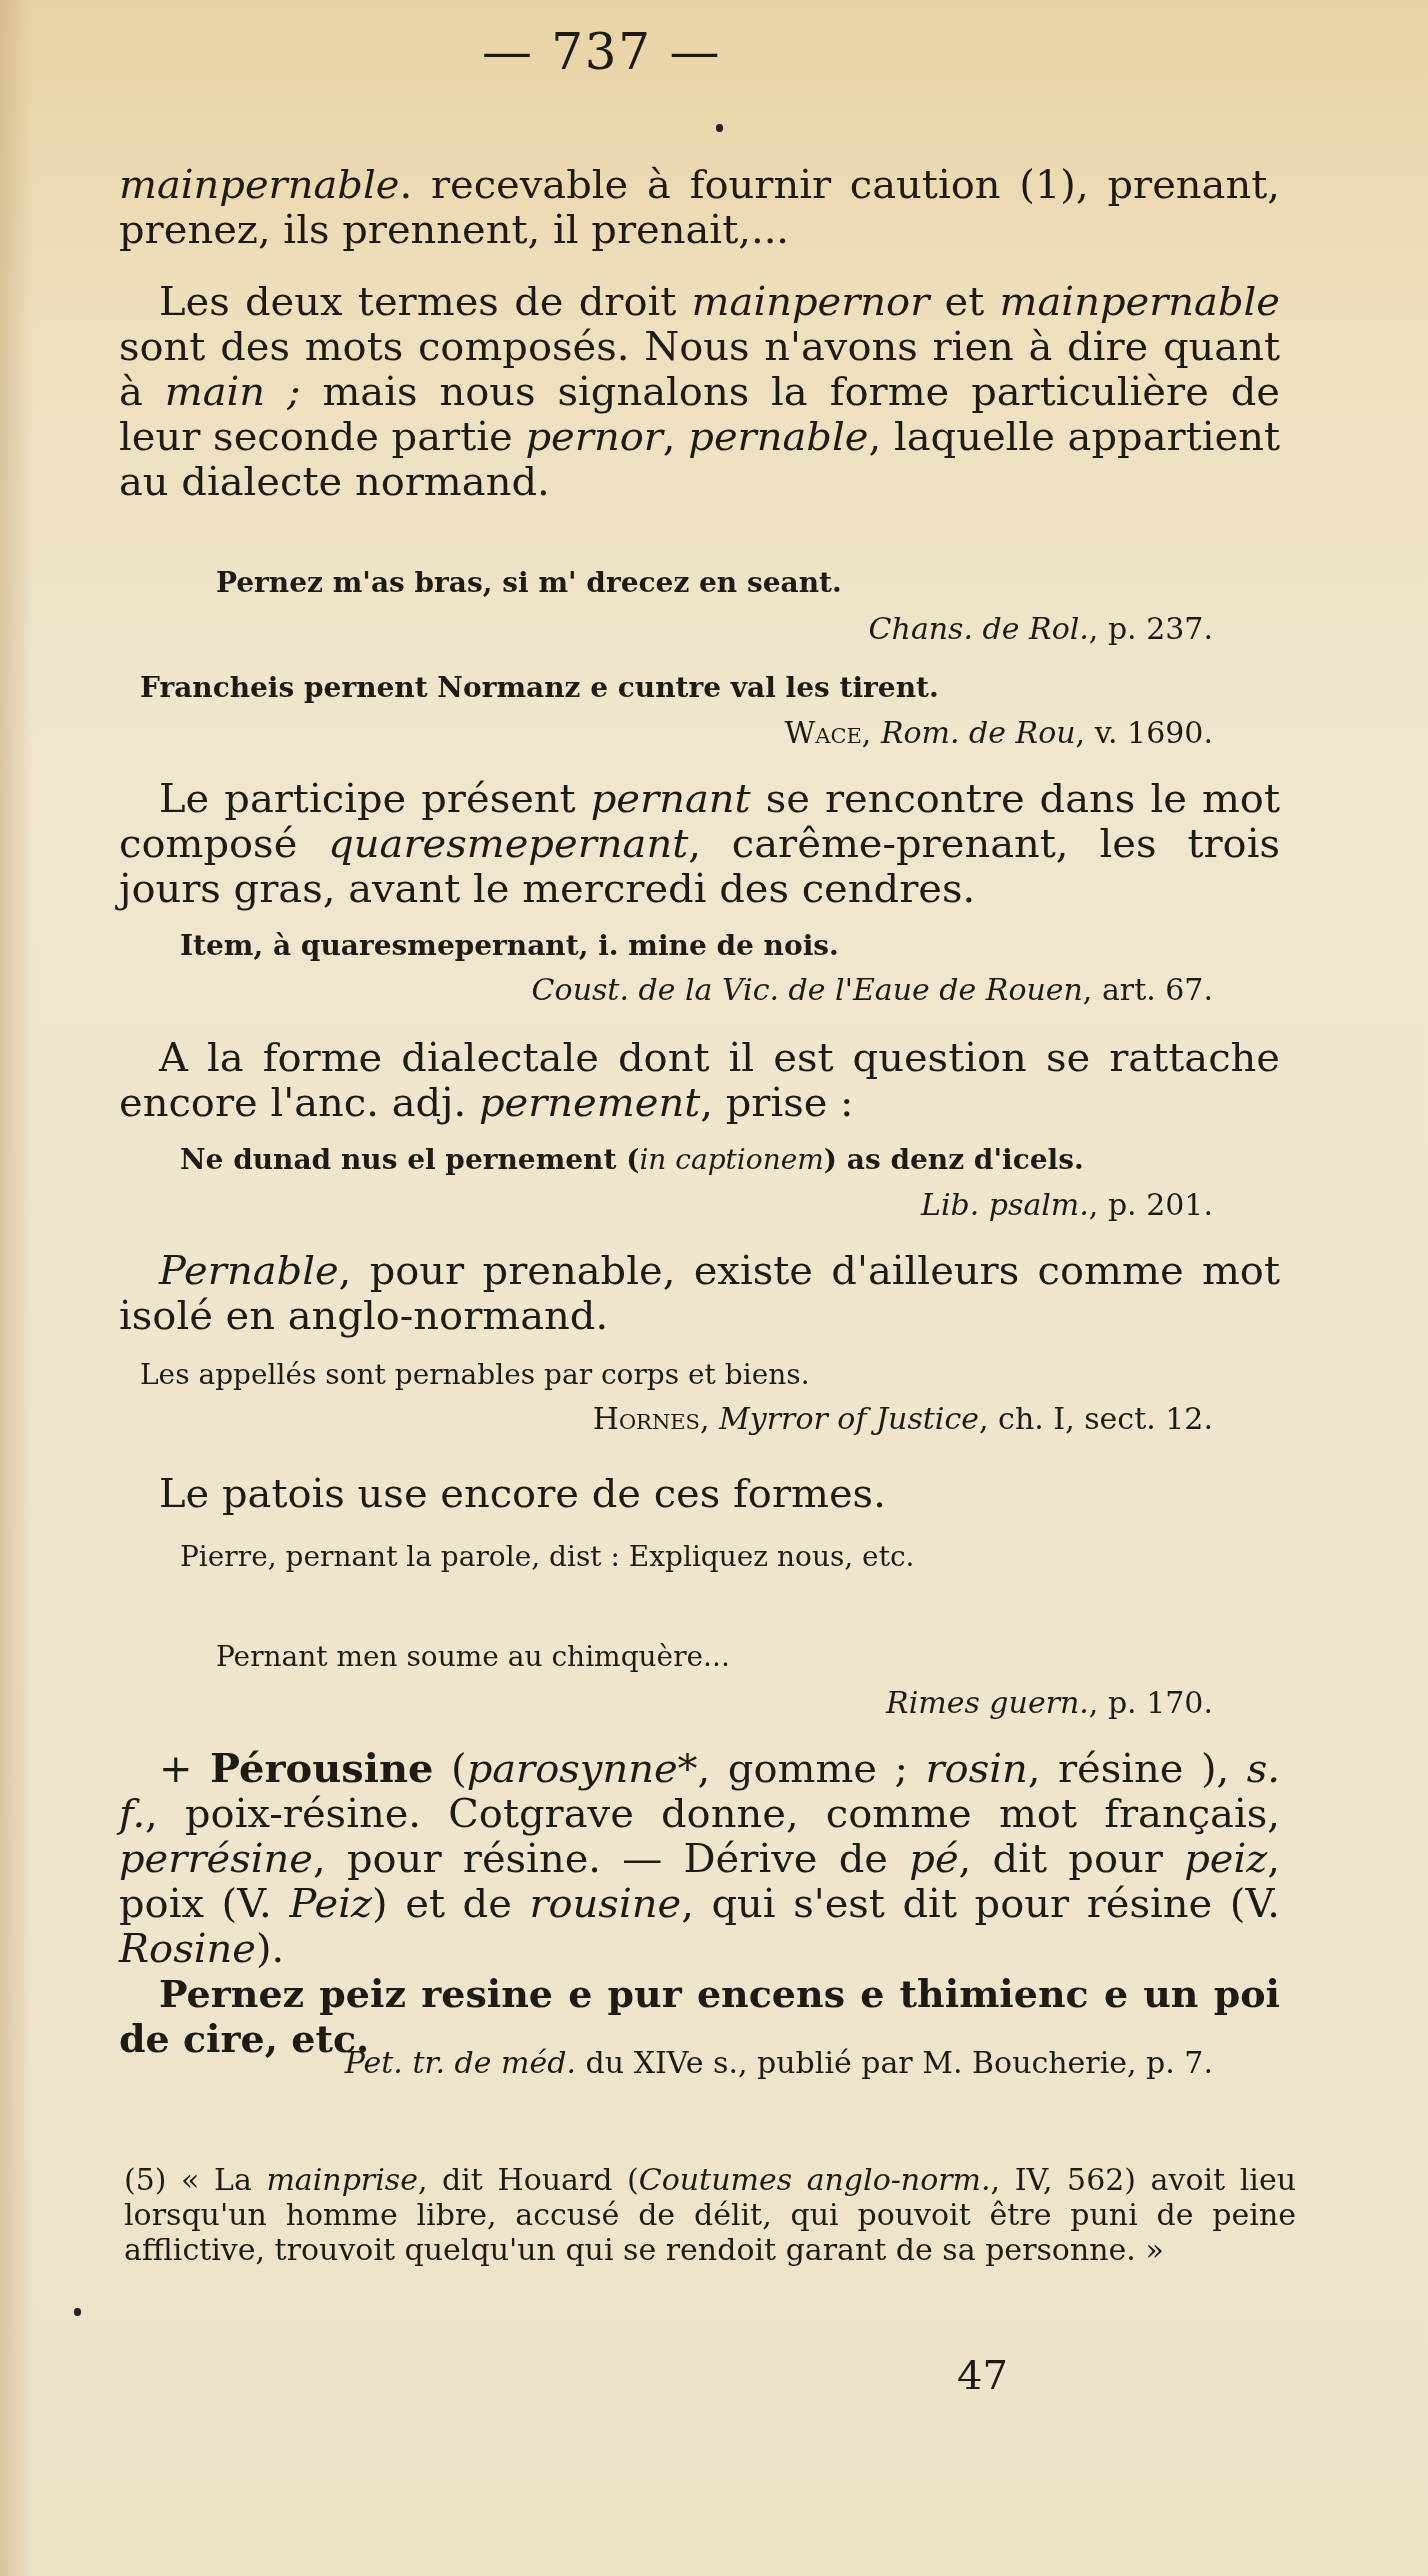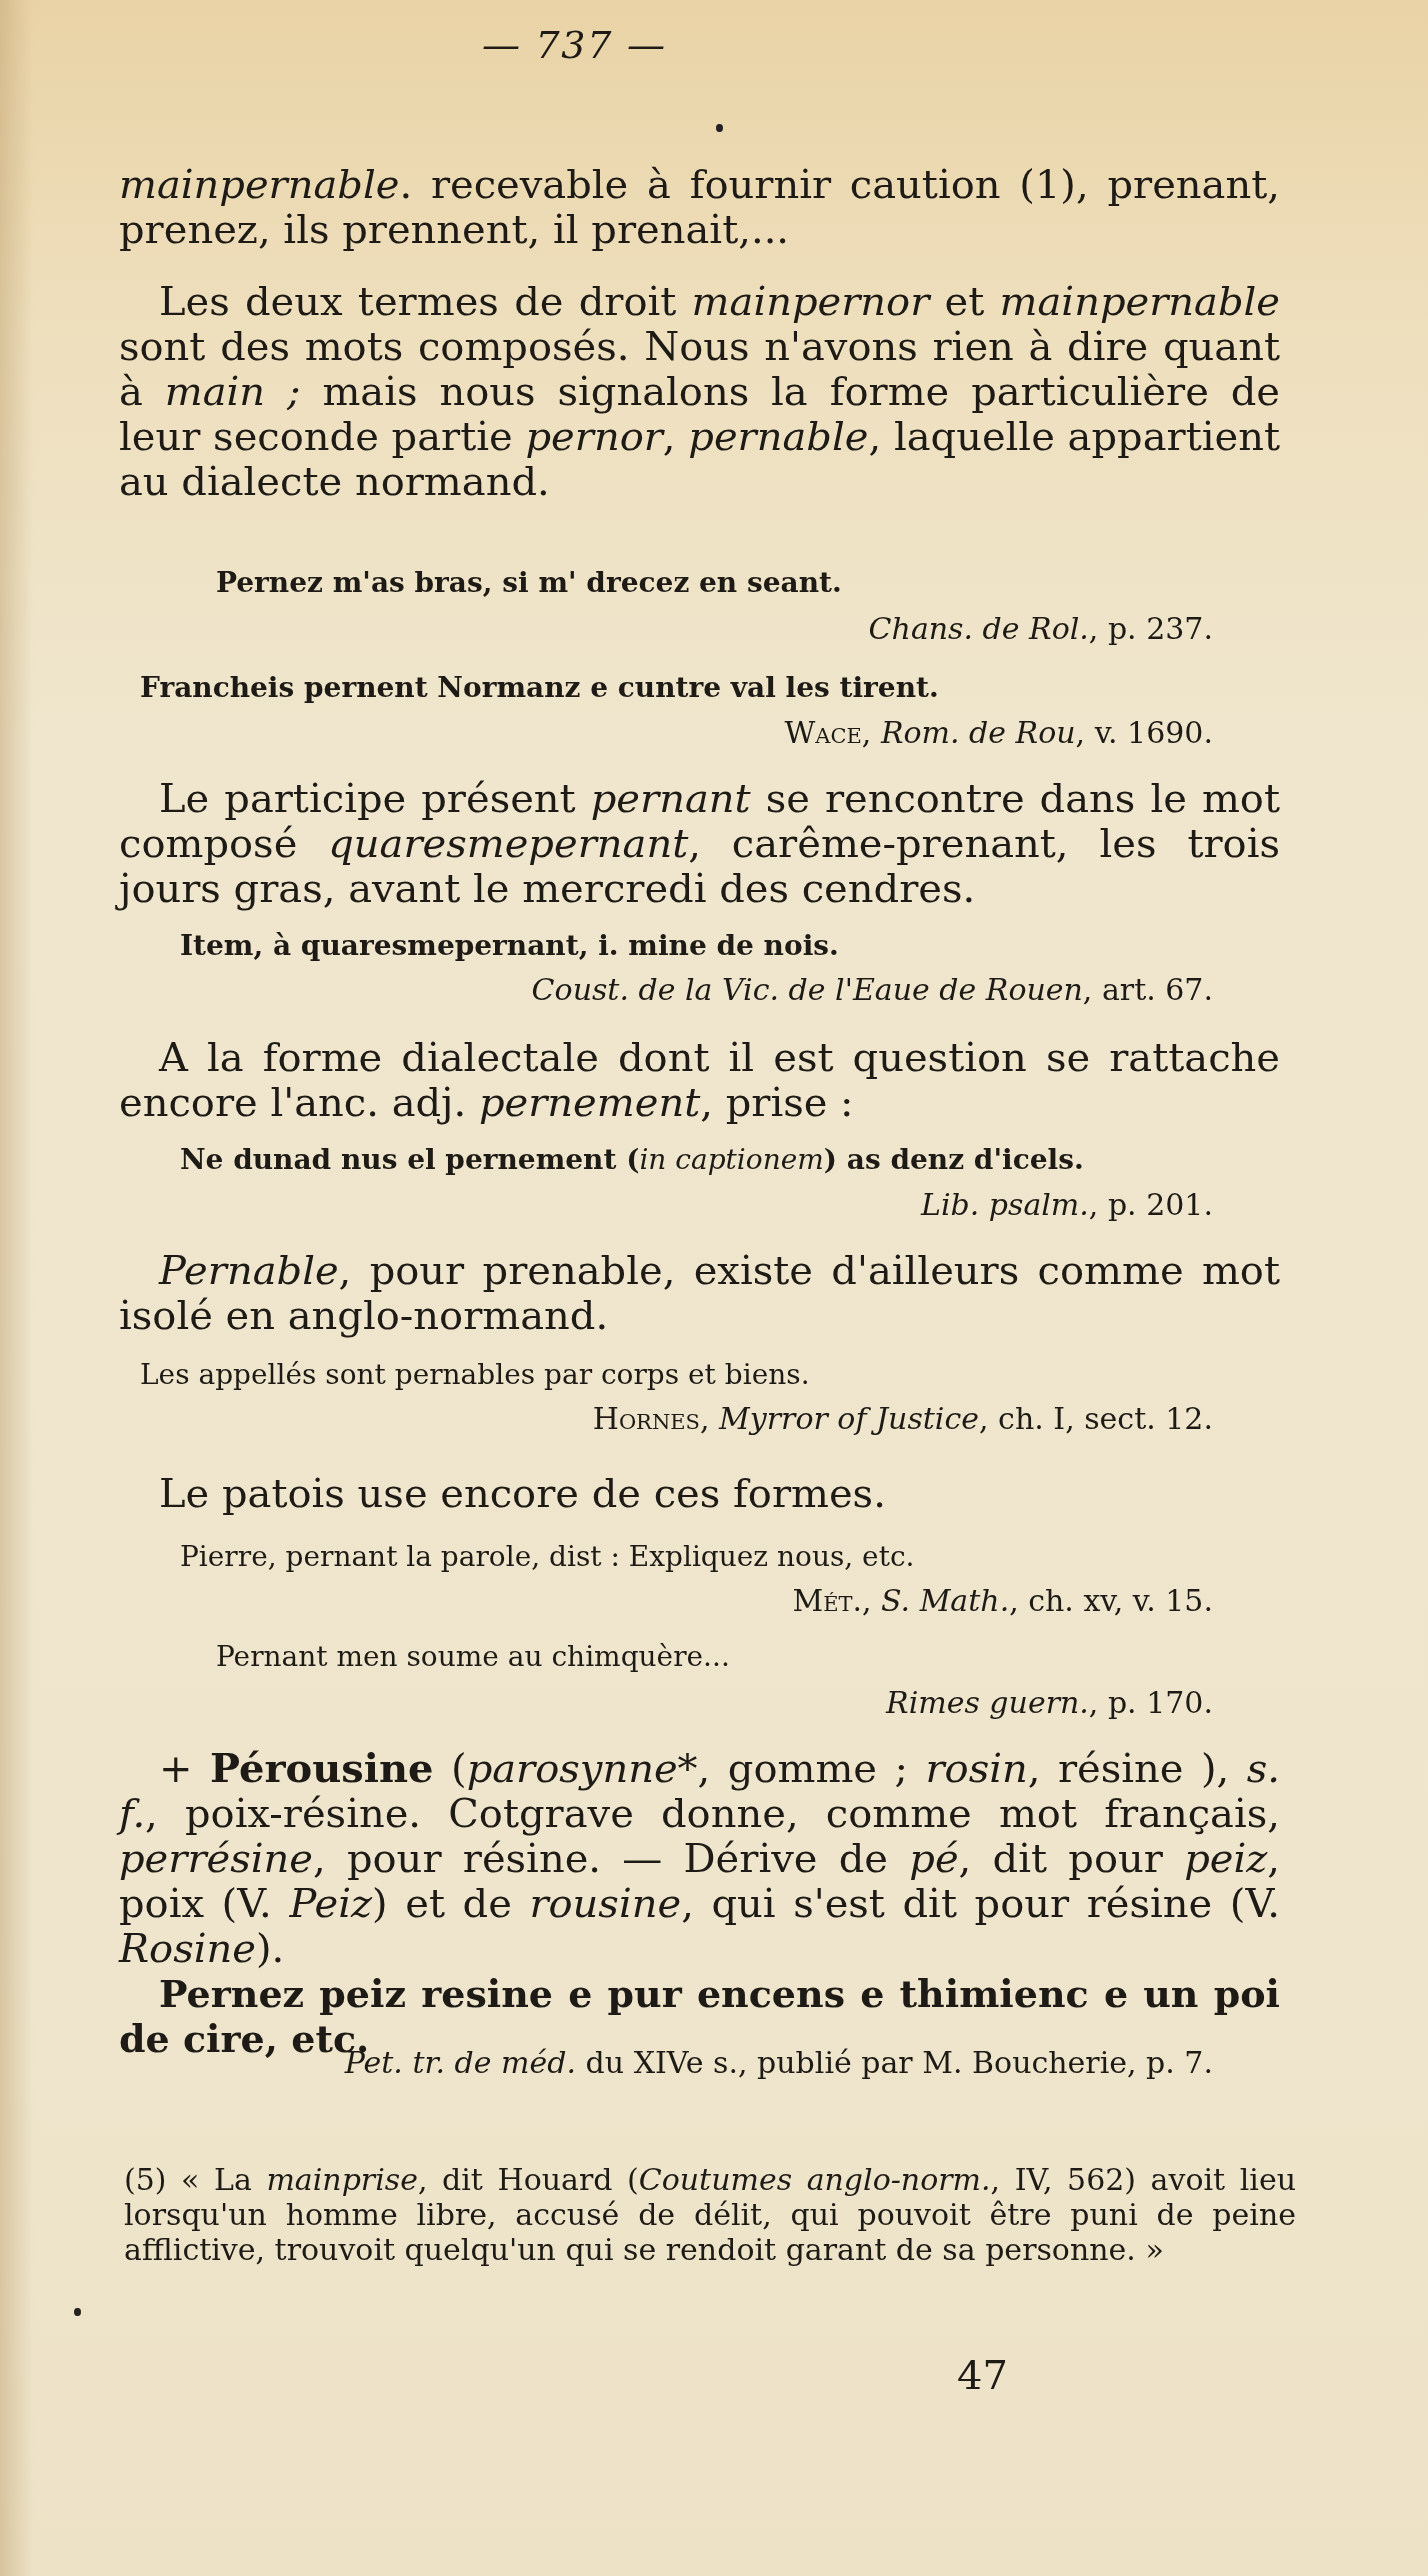--- a/index.html
+++ b/index.html
@@ -7,21 +7,21 @@
     width: 1429px; height: 2576px; overflow: hidden;
     background: #efe6cb;
     background-image: linear-gradient(180deg, #e9d3a6 0px, #eedfbd 330px, #efe6cd 743px, #eee5cc 1981px, #ede2c6 2576px);
     color: #1e1b16;
     font-family: "DejaVu Serif", "Liberation Serif", serif;
     position: relative;
   }
   .page { position: absolute; left: 0; top: 0; width: 1429px; height: 2576px; }
   .edge { position: absolute; left: 0; top: 0; width: 33px; height: 2576px;
     background: linear-gradient(90deg, rgba(190,160,110,0.45), rgba(190,160,110,0)); }
-  .pnum { position: absolute; top: 23px; left: 482px; font-size: 38px; letter-spacing: 1.7px; font-style: italic; }
+  .pnum { position: absolute; top: 23px; left: 482px; font-size: 50px; letter-spacing: 1.7px; }
   .dot { position: absolute; width: 6.6px; height: 8.3px; border-radius: 50%; background: #222; }
   .block { position: absolute; left: 112px; width: 1175px; font-size: 40px; line-height: 45px; }
   .p { margin: 7px; text-align: justify; text-align-last: left; }
   .ind { text-indent: 40px; }
   .quote { position: absolute; font-size: 28px; font-weight: bold; line-height: 45px; white-space: nowrap; }
   .cite { position: absolute; right: 216px; font-size: 30px; line-height: 36px; white-space: nowrap; }
   .cite .sc { font-variant: small-caps; }
   .i { font-style: italic; }
   .b { font-weight: bold; }
   .fn { position: absolute; left: 124px; width: 1172px; font-size: 30px; line-height: 35px; text-align: justify; }
@@ -69,21 +69,20 @@
   </div>
 
   <div class="quote" style="top:1352px;left:140px;font-weight:normal;">Les appellés sont pernables par corps et biens.</div>
   <div class="cite" style="top:1401px;"><span class="sc">Hornes</span><span>, </span><span class="i">Myrror of Justice</span><span>, ch. I, sect. 12.</span></div>
 
   <div class="block" style="top:1464px;">
     <p class="p ind">Le patois use encore de ces formes.</p>
   </div>
 
   <div class="quote" style="top:1534px;left:180px;font-weight:normal;">Pierre, pernant la parole, dist : Expliquez nous, etc.</div>
-  <div class="cite" style="top:1583px;"><span class="sc">Mét.</span><span>, </span><span class="i">S. Math.</span><span>, ch. xv, v. 15.</span></div>
 
   <div class="quote" style="top:1634px;left:216px;font-weight:normal;">Pernant men soume au chimquère...</div>
   <div class="cite" style="top:1685px;"><span class="i">Rimes guern.</span><span>, p. 170.</span></div>
 
   <div class="block" style="top:1738px;">
     <p class="p ind"><span>+</span> <span class="b">Pérousine</span><span> (</span><span class="i">parosynne*</span><span>, gomme ; </span><span class="i">rosin</span><span>, résine ), </span><span class="i">s. f.</span><span>, poix-résine. Cotgrave donne, comme mot français, </span><span class="i">perrésine</span><span>, pour résine. — Dérive de </span><span class="i">pé</span><span>, dit pour </span><span class="i">peiz</span><span>, poix (V. </span><span class="i">Peiz</span><span>) et de </span><span class="i">rousine</span><span>, qui s'est dit pour résine (V. </span><span class="i">Rosine</span><span>).</span></p>
   </div>
 
   <div class="block" style="top:1964px;font-weight:bold;font-size:38px;">
     <p class="p ind">Pernez peiz resine e pur encens e thimienc e un poi de cire, etc.</p>

